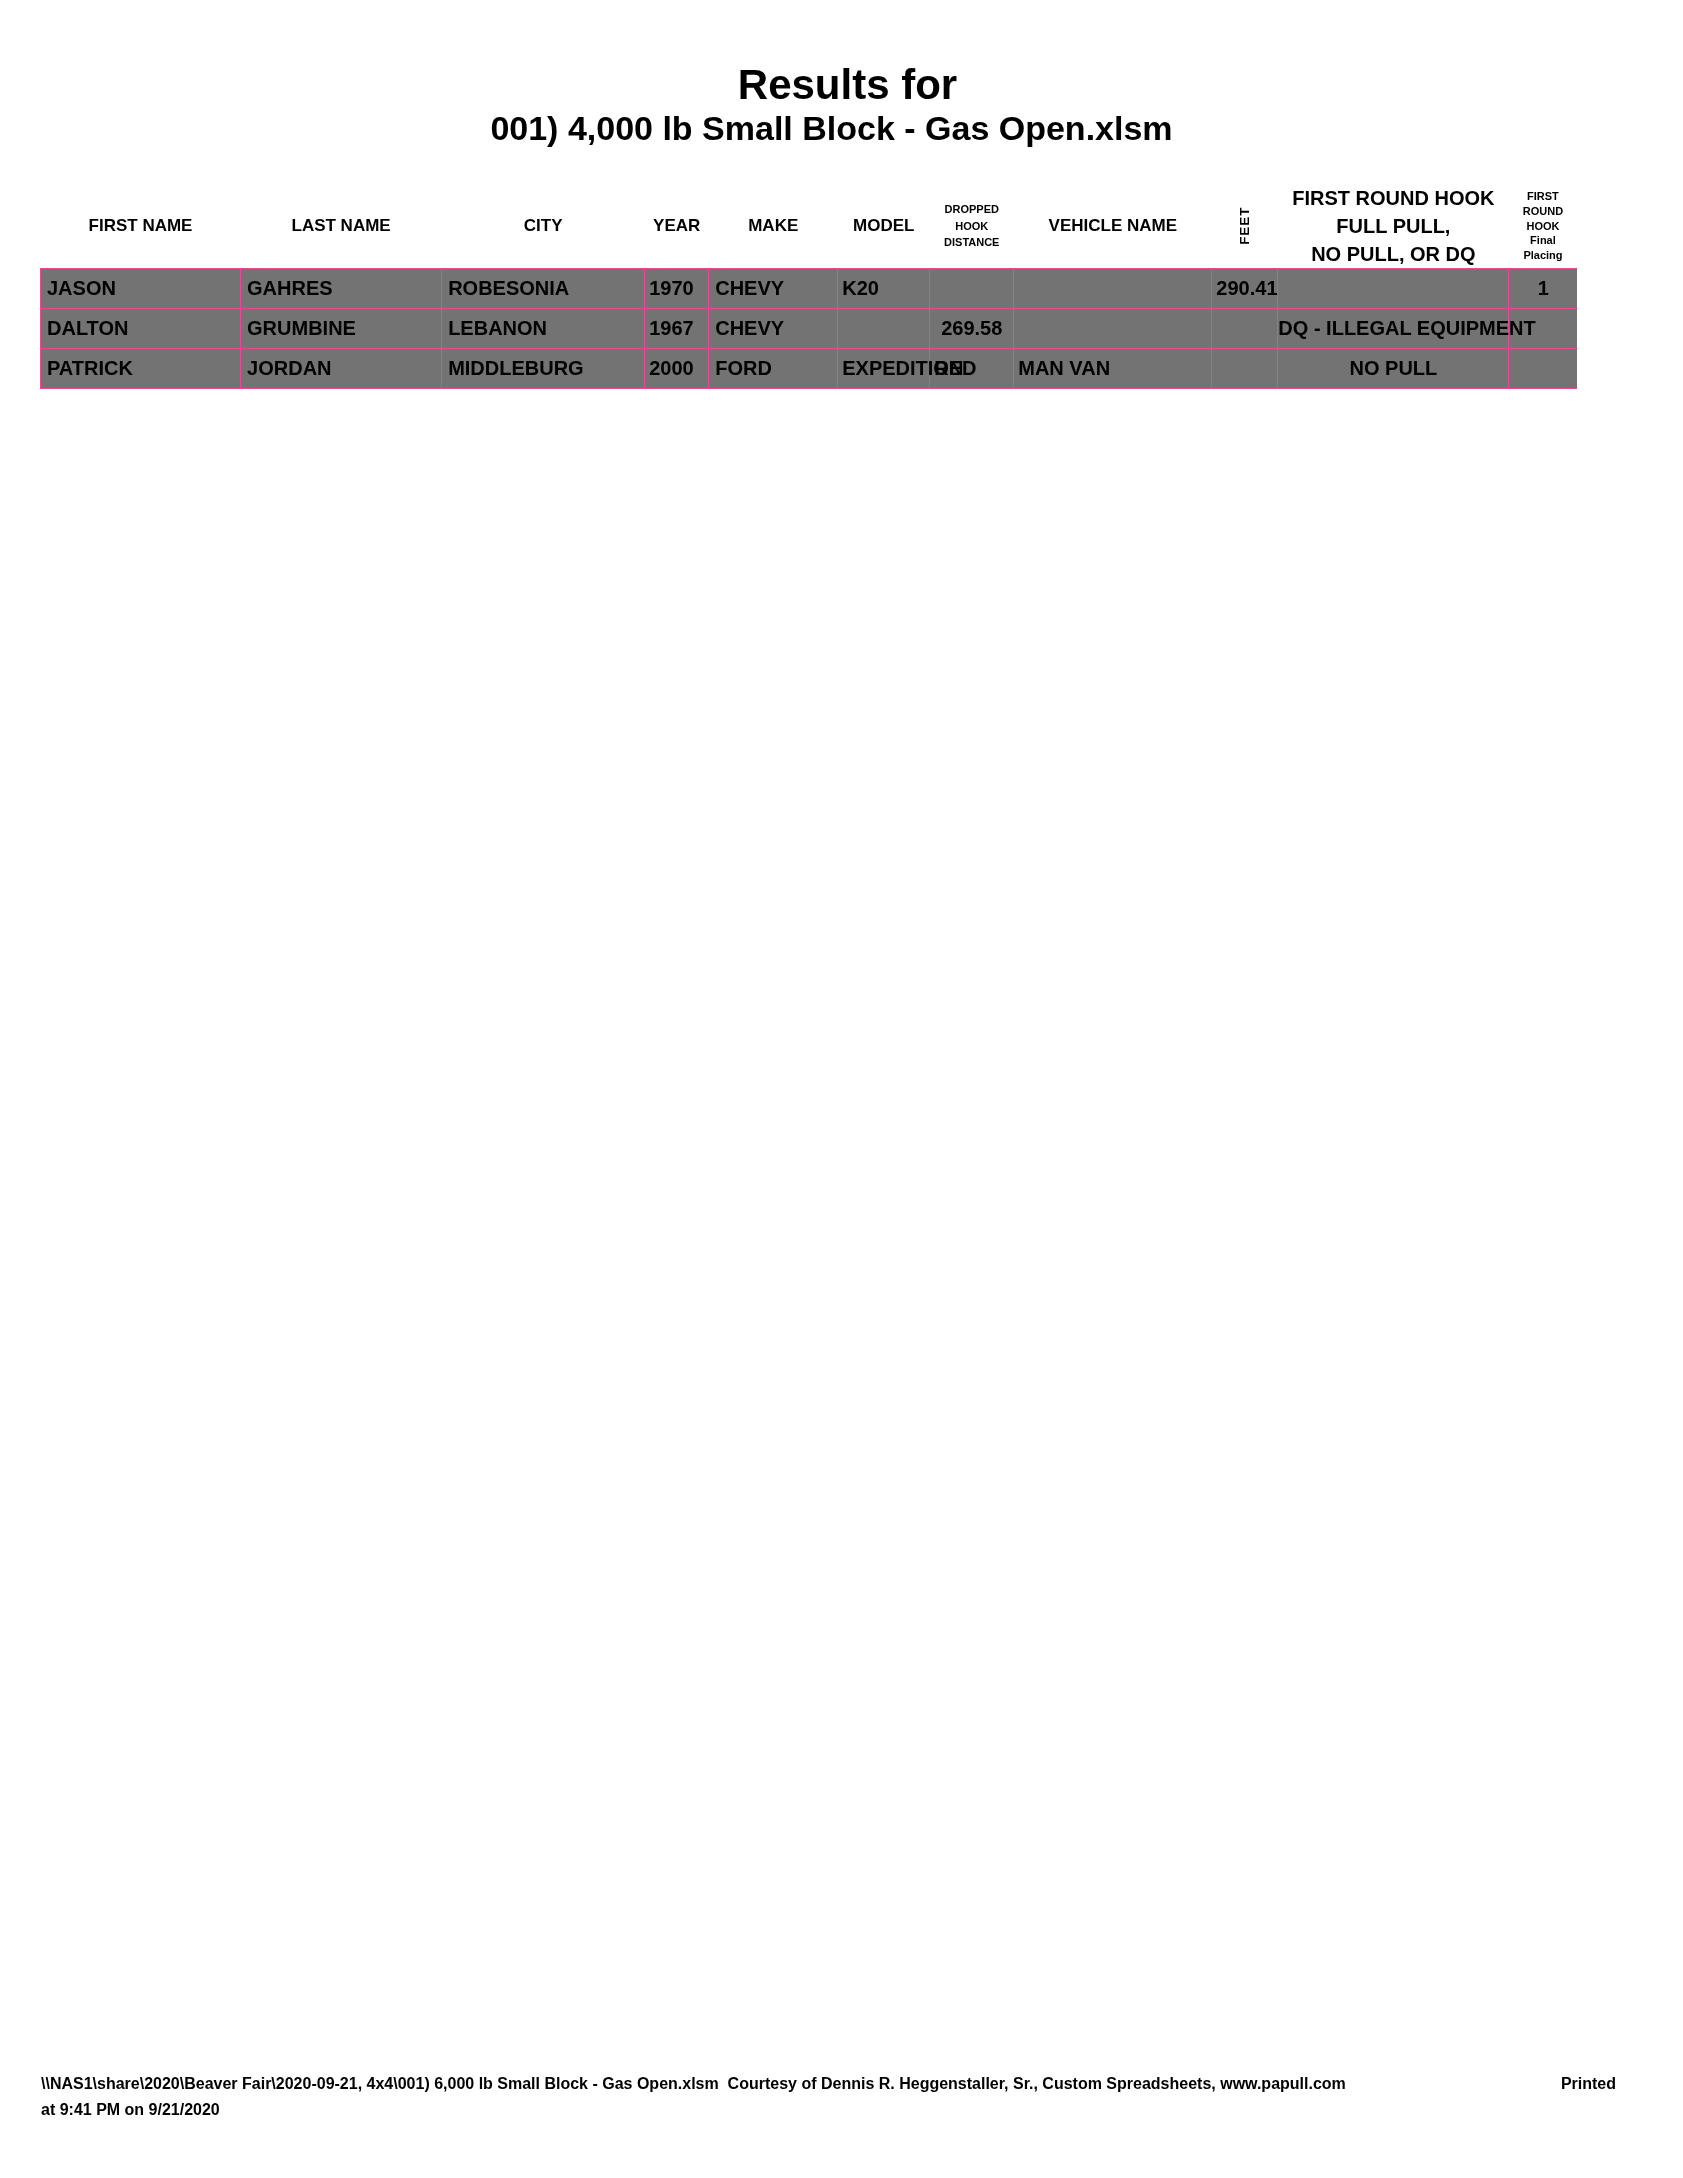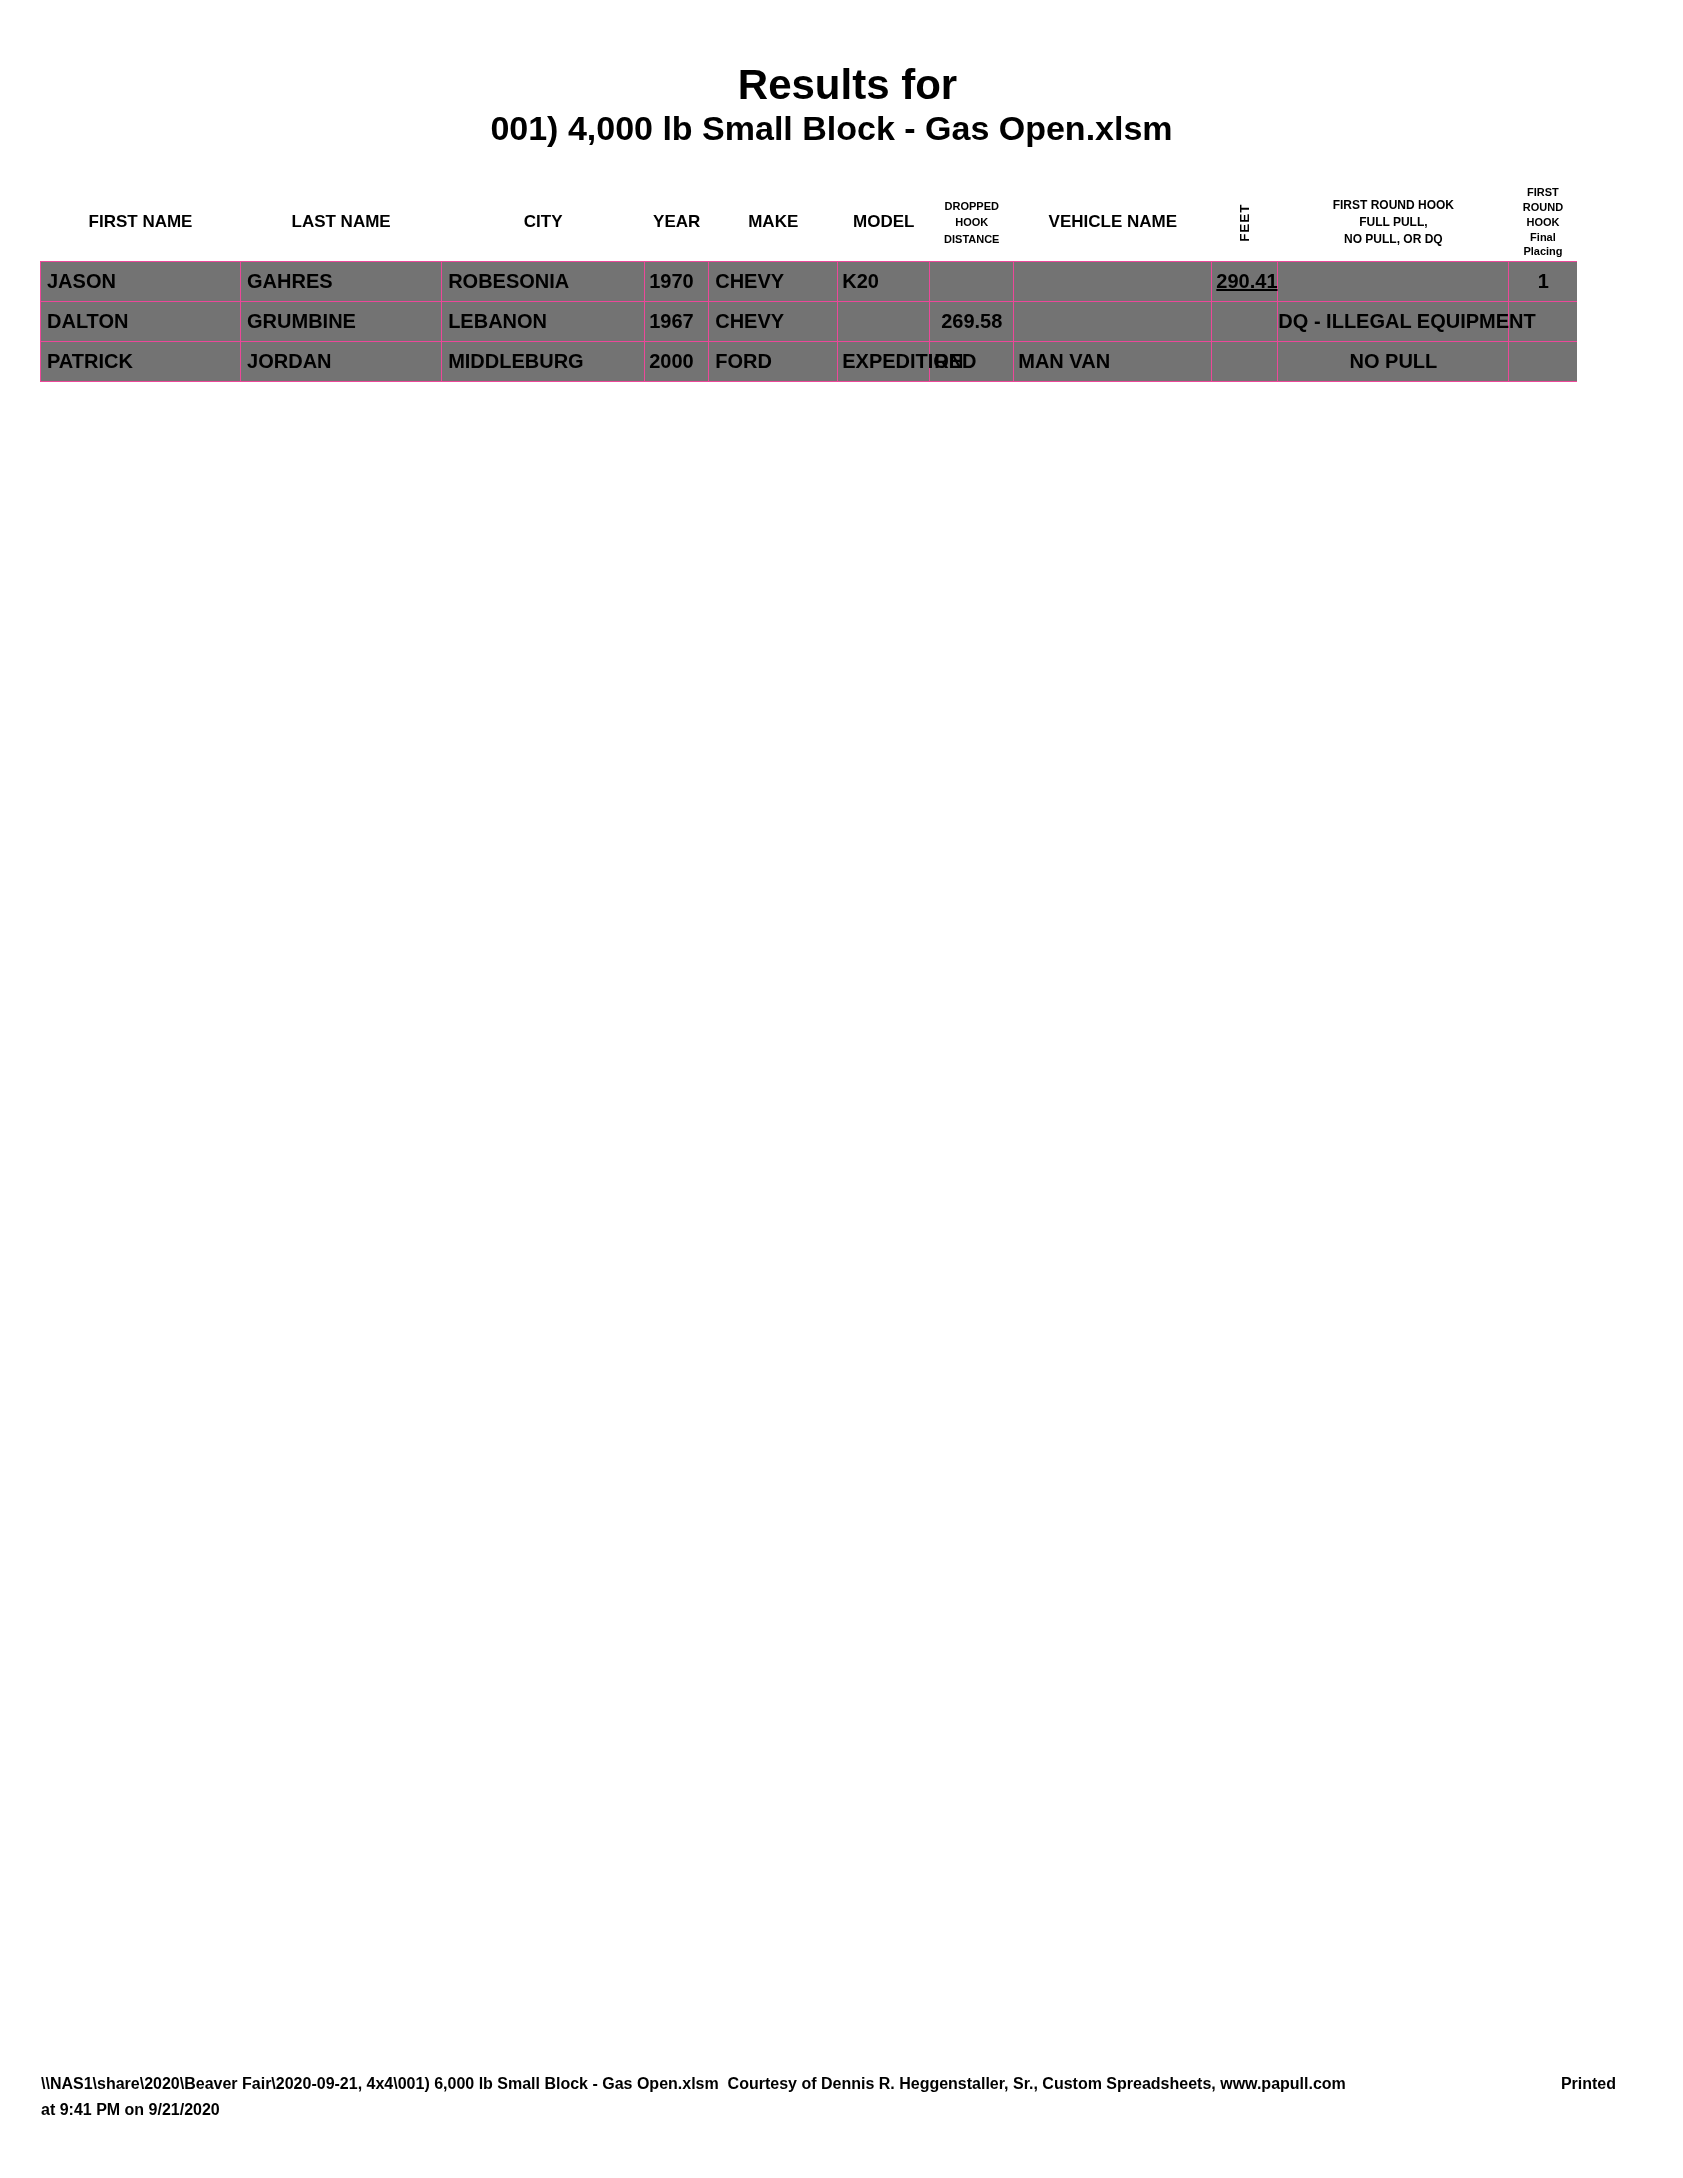--- a/index.html
+++ b/index.html
@@ -31,21 +31,21 @@
   thead tr{height:77px;}
   thead th{
     border:none;background:#fff;
     font-weight:bold;text-align:center;vertical-align:middle;
     padding:0 2px;
   }
   thead th .lbl{white-space:pre-line;line-height:1.45;display:inline-block;}
   thead th.c1,thead th.c2,thead th.c3,thead th.c4,thead th.c5,
   thead th.c6,thead th.c8{font-size:17px;}
   thead th.c7 .lbl{font-size:11px;line-height:1.5;}
-  thead th.c10 .lbl{font-size:12px;line-height:1.4;}
+  thead th.c10 .lbl{font-size:20px;line-height:1.4;}
   thead th.c11 .lbl{font-size:11px;line-height:1.35;}
   thead th.c9 .lbl{
     font-size:13.4px;
     transform:rotate(-90deg);
     transform-origin:center center;
     letter-spacing:1px;
   }
 
   tbody tr{height:40px;}
   tbody td{
@@ -53,21 +53,21 @@
     background:#737373;
     font-size:20px;font-weight:bold;
     vertical-align:middle;
     padding:0 0 0 6px;
     white-space:nowrap;
     overflow:visible;
   }
   tbody td.c4,tbody td.c6,tbody td.c7,tbody td.c8,tbody td.c9{padding-left:4px;margin-left:40px;}
   tbody td.c10,tbody td.c11{text-align:center;padding:0;}
   tbody td.num{text-align:center;padding:0;}
-  tbody td.c9.num{text-align:right;padding-left:4px;text-decoration:underline;}
+  tbody td.c9.num{text-align:right;padding-left:4px;}
   
   tbody td.c11{border-right:hidden;}
   
   tbody tr:nth-child(4) td.c6{border-right:hidden;}
   tbody tr:nth-child(4) td.c7{border-left:hidden;}
 
   
   .footer{
     position:absolute;left:41px;top:2071px;width:1575px;
     font-size:16px;font-weight:bold;line-height:26px;

